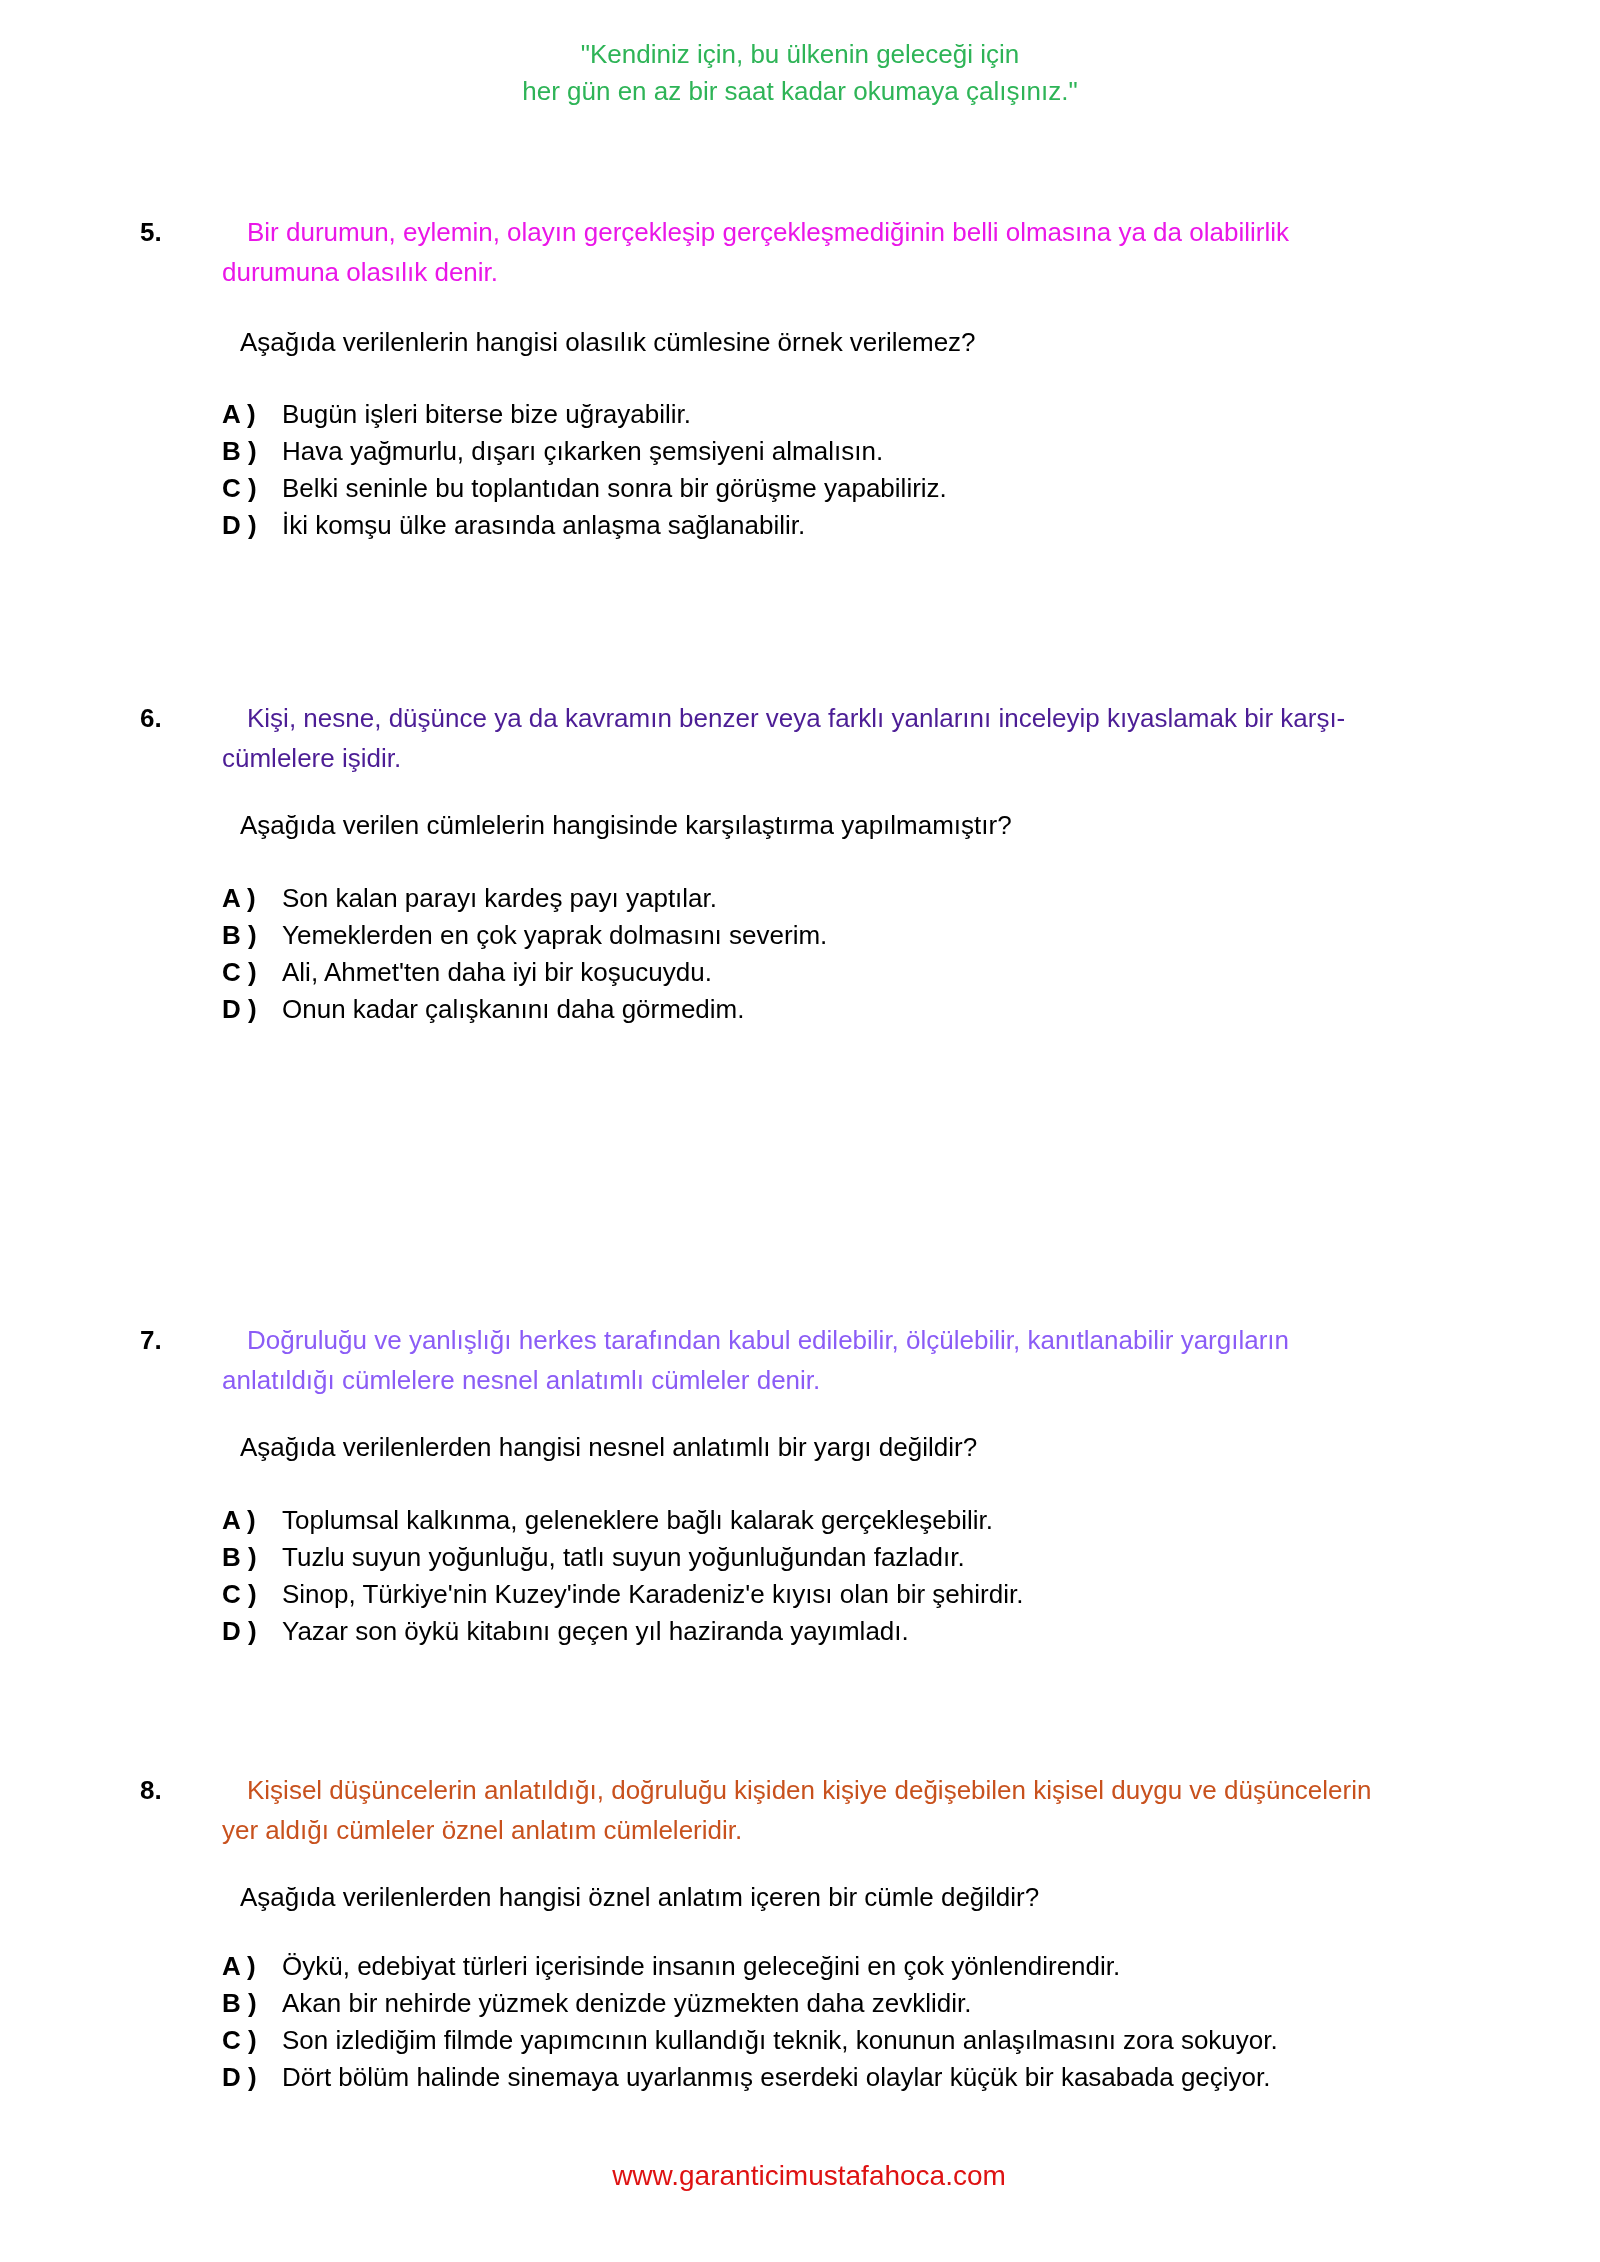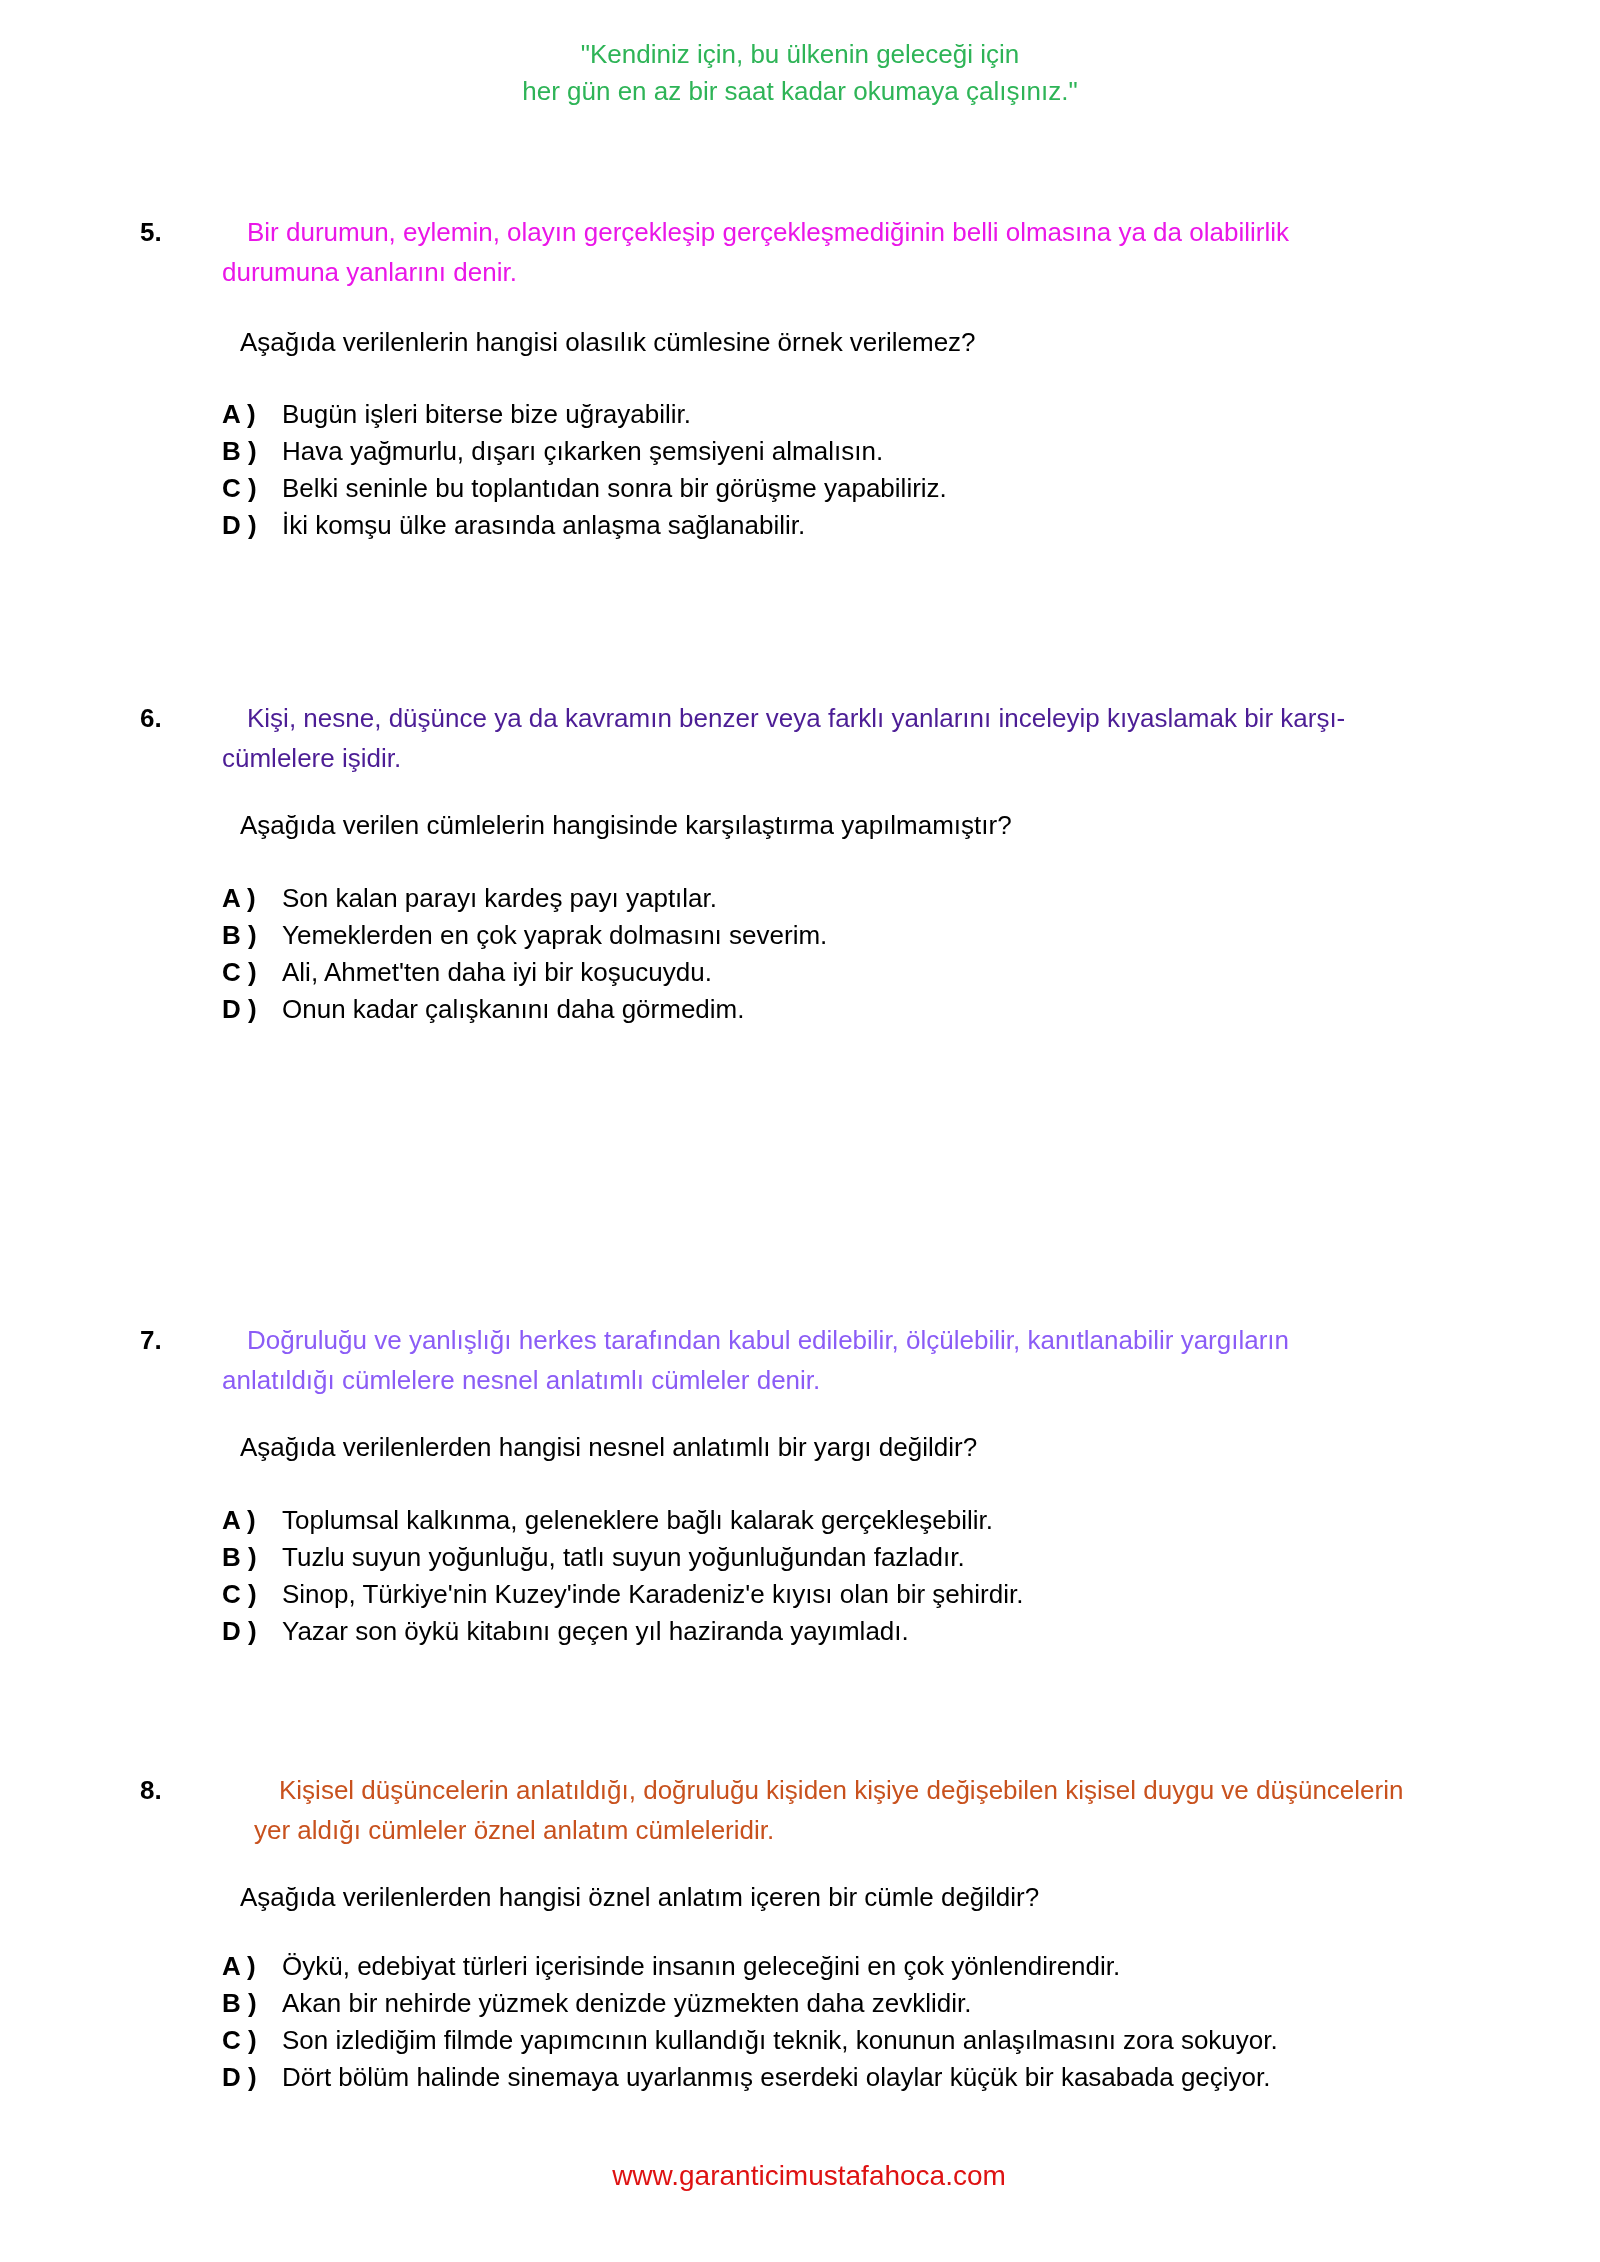--- a/index.html
+++ b/index.html
@@ -42,21 +42,21 @@
 
 <div class="header-quote" style="color: rgb(46, 180, 87);">
   <div>"Kendiniz için, bu ülkenin geleceği için</div>
   <div>her gün en az bir saat kadar okumaya çalışınız."</div>
 </div>
 
 <section class="question" style="top:212px">
   <div class="q-number">5.</div>
   <div class="q-def" style="color: rgb(234, 22, 232);">
     <div class="def-line1">Bir durumun, eylemin, olayın gerçekleşip gerçekleşmediğinin belli olmasına ya da olabilirlik</div>
-    <div>durumuna yanlarını denir.</div>
+    <div>durumuna olasılık denir.</div>
   </div>
   <div class="q-prompt" style="top:112px">Aşağıda verilenlerin hangisi olasılık cümlesine örnek verilemez?</div>
   <div class="options" style="top:184px">
     <div class="option-row">
       <span class="opt-letter">A )</span>
       <span class="opt-text">Bugün işleri biterse bize uğrayabilir.</span>
     </div>
     <div class="option-row">
       <span class="opt-letter">B )</span>
       <span class="opt-text">Hava yağmurlu, dışarı çıkarken şemsiyeni almalısın.</span>
@@ -121,21 +121,21 @@
     </div>
     <div class="option-row">
       <span class="opt-letter">D )</span>
       <span class="opt-text">Yazar son öykü kitabını geçen yıl haziranda yayımladı.</span>
     </div>
   </div>
 </section>
 
 <section class="question" style="top:1770px">
   <div class="q-number">8.</div>
-  <div class="q-def" style="color: rgb(200, 81, 29); margin-left: 32px;">
+  <div class="q-def" style="color: rgb(200, 81, 29);">
     <div class="def-line1">Kişisel düşüncelerin anlatıldığı, doğruluğu kişiden kişiye değişebilen kişisel duygu ve düşüncelerin</div>
     <div>yer aldığı cümleler öznel anlatım cümleleridir.</div>
   </div>
   <div class="q-prompt" style="top:109px">Aşağıda verilenlerden hangisi öznel anlatım içeren bir cümle değildir?</div>
   <div class="options" style="top:178px">
     <div class="option-row">
       <span class="opt-letter">A )</span>
       <span class="opt-text">Öykü, edebiyat türleri içerisinde insanın geleceğini en çok yönlendirendir.</span>
     </div>
     <div class="option-row">

